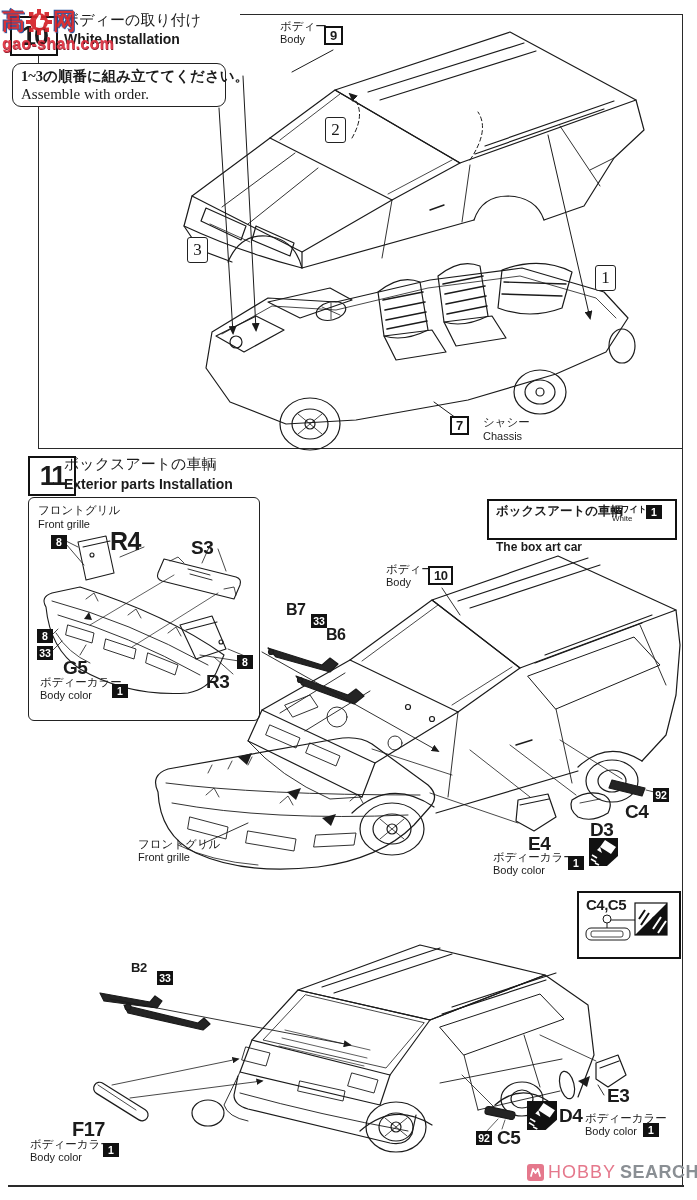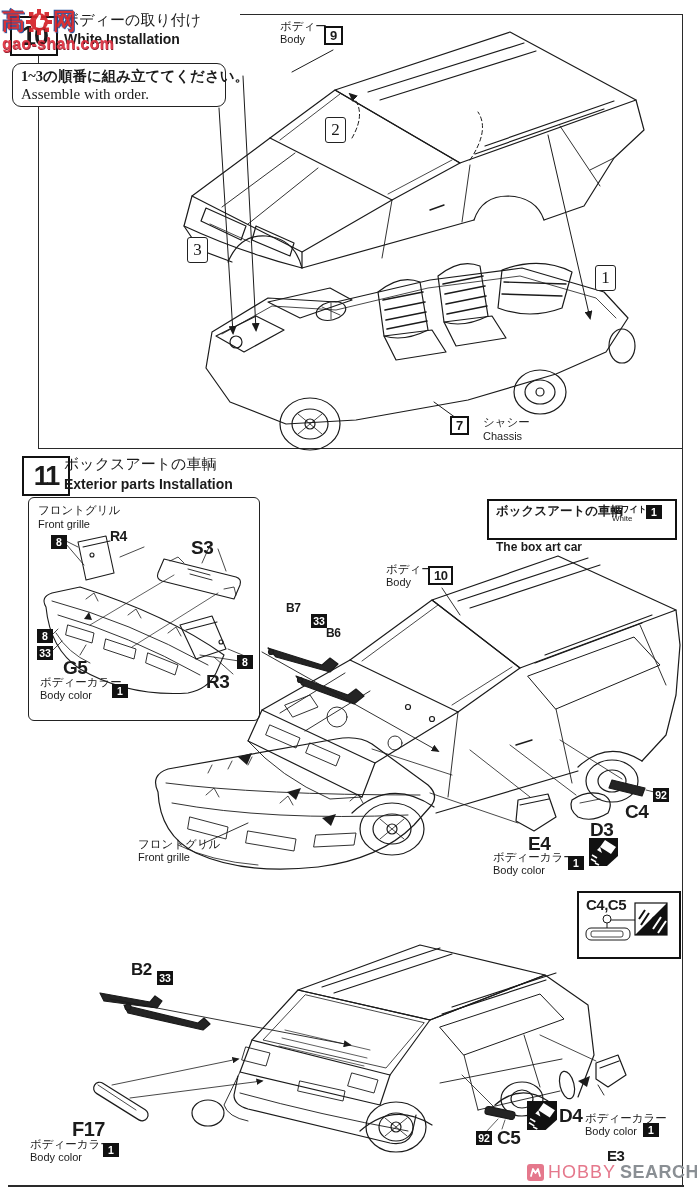--- a/index.html
+++ b/index.html
@@ -3,21 +3,21 @@
 <meta charset="utf-8">
 <style>
   html,body{margin:0;padding:0;background:#e8e8e8}
   #page{position:relative;width:697px;height:1200px;background:#fff;overflow:hidden;
         font-family:"Liberation Sans","DejaVu Sans",sans-serif;color:#1b1b1b}
   .abs{position:absolute}
   .line{position:absolute;background:#2a2a2a}
   svg{position:absolute;overflow:visible}
   .jp{font-size:11.5px;line-height:1.1;font-weight:400;white-space:nowrap}
   .en{font-size:11px;line-height:1.1;font-weight:400;white-space:nowrap}
-  .part{font-weight:700;font-size:12px;line-height:1;letter-spacing:-.5px;white-space:nowrap}
+  .part{font-weight:700;font-size:16px;line-height:1;letter-spacing:-.5px;white-space:nowrap}
   .bdg{position:absolute;background:#111;color:#fff;font-weight:700;font-size:10.5px;
        line-height:14px;text-align:center;min-width:14px;height:14px;padding:0 1px}
   .pbox{position:absolute;border:2px solid #111;background:#fff;font-weight:700;
         font-size:13px;line-height:15px;padding:0 4px;letter-spacing:-.5px}
   .obox{position:absolute;border:1.3px solid #222;border-radius:3px;background:#fff;
         font-family:"Liberation Serif","DejaVu Serif",serif;font-size:17px;line-height:24px;
         width:19px;text-align:center}
   .stepbox{position:absolute;border:2.5px solid #111;background:#fff;width:44px;height:36px;
         font-weight:800;font-size:27px;line-height:36px;text-align:center;letter-spacing:-2px}
   .steptitle-jp{position:absolute;font-weight:400;font-size:15px;white-space:nowrap}
@@ -128,21 +128,21 @@
   <div class="jp abs" style="left:280px;top:20px">ボディー</div>
   <div class="en abs" style="left:280px;top:33px">Body</div>
   <div class="pbox" style="left:324px;top:26px">9</div>
   <div class="obox" style="left:325px;top:117px">2</div>
   <div class="obox" style="left:187px;top:237px">3</div>
   <div class="obox" style="left:595px;top:265px">1</div>
   <div class="pbox" style="left:450px;top:416px">7</div>
   <div class="jp abs" style="left:483px;top:416px">シャシー</div>
   <div class="en abs" style="left:483px;top:430px">Chassis</div>
 
-  <div class="stepbox" style="left:22px;top:456px">11</div>
+  <div class="stepbox" style="left:28px;top:456px">11</div>
   <div class="steptitle-jp" style="left:64px;top:455px">ボックスアートの車輌</div>
   <div class="steptitle-en" style="left:64px;top:476px">Exterior parts Installation</div>
 
   <div class="insetbox" style="left:28px;top:497px;width:230px;height:222px"></div>
   <div class="jp abs" style="left:38px;top:504px">フロントグリル</div>
   <div class="en abs" style="left:38px;top:518px">Front grille</div>
 
   <svg style="left:28px;top:497px" width="230" height="222" viewBox="0 0 230 222">
     <g stroke="#1b1b1b" stroke-width="1.1" fill="none" stroke-linejoin="round" stroke-linecap="round">
 
@@ -169,21 +169,21 @@
       <path d="M224,162 L200,152 M224,166 L172,158" stroke-width=".8"></path>
       <circle cx="193" cy="145" r="2"></circle>
 
       <path d="M24,138 L30,132 M24,154 L34,144" stroke-width=".8"></path>
       <path d="M52,158 L58,148 M205,177 L186,160" stroke-width=".8"></path>
       <path d="M182,48 L174,66" stroke-width=".8"></path>
       <path d="M116,50 L92,60" stroke-width=".8"></path>
     </g>
   </svg>
   <div class="bdg" style="left:51px;top:535px">8</div>
-  <div class="part abs" style="left:110px;top:529px;font-size:14px">R4</div>
+  <div class="part abs" style="left:110px;top:529px;font-size:25px">R4</div>
   <div class="part abs" style="left:191px;top:538px;font-size:19px">S3</div>
   <div class="bdg" style="left:37px;top:629px">8</div>
   <div class="bdg" style="left:37px;top:646px">33</div>
   <div class="part abs" style="left:63px;top:658px;font-size:19px">G5</div>
   <div class="jp abs" style="left:40px;top:676px">ボディーカラー</div>
   <div class="en abs" style="left:40px;top:689px">Body color</div>
   <div class="bdg" style="left:112px;top:684px">1</div>
   <div class="part abs" style="left:206px;top:672px;font-size:19px">R3</div>
   <div class="bdg" style="left:237px;top:655px">8</div>
 
@@ -369,30 +369,30 @@
       <g>
         <ellipse cx="567" cy="150" rx="7" ry="14" transform="rotate(-14 567 150)"></ellipse>
         <path d="M596,128 L618,120 L626,140 L608,152 L596,144 Z M600,133 L619,126"></path>
         <path d="M598,150 L604,160" stroke-width=".9"></path>
         <path d="M540,100 L596,126" stroke-width=".8"></path>
         <path d="M578,146 l12,-5 l-3,11 z" fill="#1b1b1b" stroke="none"></path>
       </g>
     </g>
   </svg>
 
-  <div class="part abs" style="left:131px;top:961px;font-size:17px">B2</div>
+  <div class="part abs" style="left:131px;top:961px;font-size:13px">B2</div>
   <div class="bdg" style="left:157px;top:971px">33</div>
   <div class="part abs" style="left:72px;top:1119px;font-size:20px">F17</div>
   <div class="jp abs" style="left:30px;top:1138px">ボディーカラー</div>
   <div class="en abs" style="left:30px;top:1151px">Body color</div>
   <div class="bdg" style="left:103px;top:1143px">1</div>
   <div class="bdg" style="left:476px;top:1131px">92</div>
   <div class="part abs" style="left:497px;top:1128px;font-size:19px">C5</div>
   <div class="part abs" style="left:559px;top:1106px;font-size:19px">D4</div>
-  <div class="part abs" style="left:607px;top:1148px;font-size:15px">E3</div>
+  <div class="part abs" style="left:607px;top:1086px;font-size:19px">E3</div>
   <div class="jp abs" style="left:585px;top:1112px">ボディーカラー</div>
   <div class="en abs" style="left:585px;top:1125px">Body color</div>
   <div class="bdg" style="left:643px;top:1123px">1</div>
 
   <svg style="left:527px;top:1101px" width="30" height="29" viewBox="0 0 29 28">
     <rect x="0" y="0" width="29" height="28" fill="#111"></rect>
     <path d="M16,2 L27,9 L22,16 L11,9 Z" fill="#fff"></path>
     <path d="M11,9 L8,12 L13,15 Z" fill="#fff"></path>
     <path d="M3,17 L8,20 M2,21 L7,24 M6,25 L10,27" stroke="#fff" stroke-width="1.6" fill="none"></path>
     <path d="M29,18 L29,28 L18,28 Z" fill="#fff"></path>

